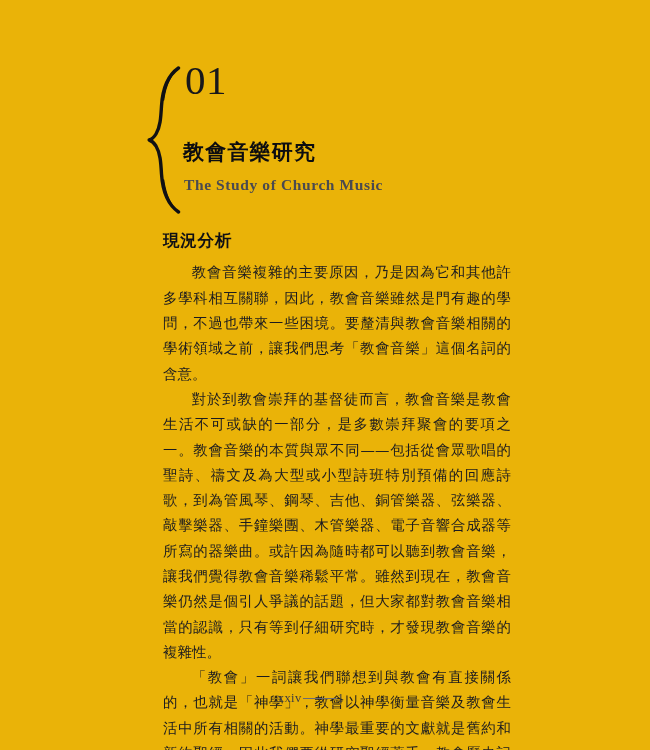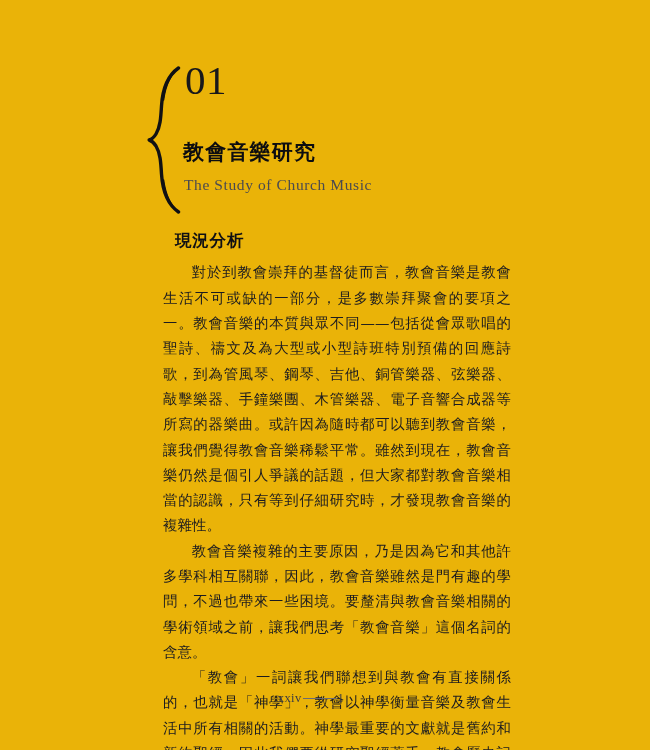--- a/index.html
+++ b/index.html
@@ -67,42 +67,42 @@
     line-height: 1.1;
     white-space: nowrap;
   }
 
   .chapter-title-en {
     position: absolute;
     left: 44px;
     top: 110px;
     font-family: "Liberation Serif", "DejaVu Serif", serif;
     font-size: 15.5px;
-    font-weight: 400;
+    font-weight: 700;
     letter-spacing: 0.6px;
     color: #4a4a50;
     line-height: 1.1;
     white-space: nowrap;
   }
 
   
   .content {
     position: absolute;
     left: 163px;
     top: 230px;
     width: 348px;
   }
 
   .section-heading {
     font-family: "DejaVu Sans", "Liberation Sans", sans-serif;
     font-size: 16.5px;
     font-weight: 700;
     letter-spacing: 0.8px;
     color: #101014;
-    margin: 0 0 9px 12px;
+    margin: 0 0 9px 0;
     line-height: 1.3;
   }
 
   .para {
     font-family: "DejaVu Serif", "Liberation Serif", serif;
     font-size: 14.4px;
     line-height: 25.3px;
     letter-spacing: 0.15px;
     color: #1b1b20;
     margin: 0;
@@ -162,22 +162,22 @@
     <div class="chapter-number">01</div>
 
     <div class="chapter-title-cn">教會音樂研究</div>
 
     <div class="chapter-title-en">The Study of Church Music</div>
   </div>
 
   <div class="content">
     <h2 class="section-heading">現況分析</h2>
 
+    <p class="para">教會音樂複雜的主要原因，乃是因為它和其他許多學科相互關聯，因此，教會音樂雖然是門有趣的學問，不過也帶來一些困境。要釐清與教會音樂相關的學術領域之前，讓我們思考「教會音樂」這個名詞的含意。</p>
     <p class="para">對於到教會崇拜的基督徒而言，教會音樂是教會生活不可或缺的一部分，是多數崇拜聚會的要項之一。教會音樂的本質與眾不同——包括從會眾歌唱的聖詩、禱文及為大型或小型詩班特別預備的回應詩歌，到為管風琴、鋼琴、吉他、銅管樂器、弦樂器、敲擊樂器、手鐘樂團、木管樂器、電子音響合成器等所寫的器樂曲。或許因為隨時都可以聽到教會音樂，讓我們覺得教會音樂稀鬆平常。雖然到現在，教會音樂仍然是個引人爭議的話題，但大家都對教會音樂相當的認識，只有等到仔細研究時，才發現教會音樂的複雜性。</p>
-    <p class="para">教會音樂複雜的主要原因，乃是因為它和其他許多學科相互關聯，因此，教會音樂雖然是門有趣的學問，不過也帶來一些困境。要釐清與教會音樂相關的學術領域之前，讓我們思考「教會音樂」這個名詞的含意。</p>
     <p class="para">「教會」一詞讓我們聯想到與教會有直接關係的，也就是「神學」，教會以神學衡量音樂及教會生活中所有相關的活動。神學最重要的文獻就是舊約和新約聖經，因此我們要從研究聖經著手。教會歷史記載教會過去的所思所行，因此，我們也要研究教會歷史。崇拜一向是教會生活的重點，而且音樂也直接參與崇拜，因此我們也要研究崇拜禮儀。教會一向注重教育，音樂又與</p>
   </div>
 
   <div class="footer">
     <span class="folio">
       <span>xxiv</span>
       <span class="folio-rule"></span>
       <span>1</span>
     </span>
   </div>

